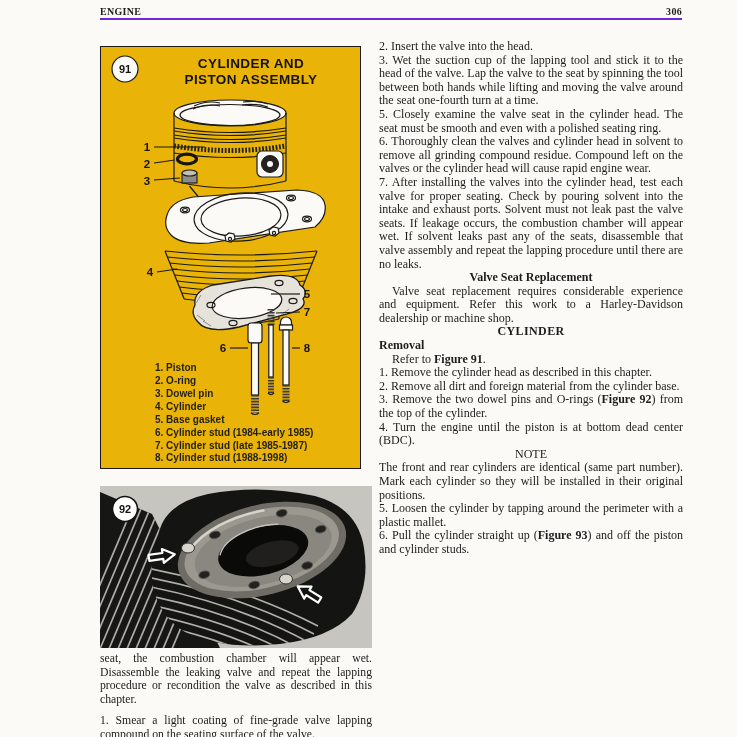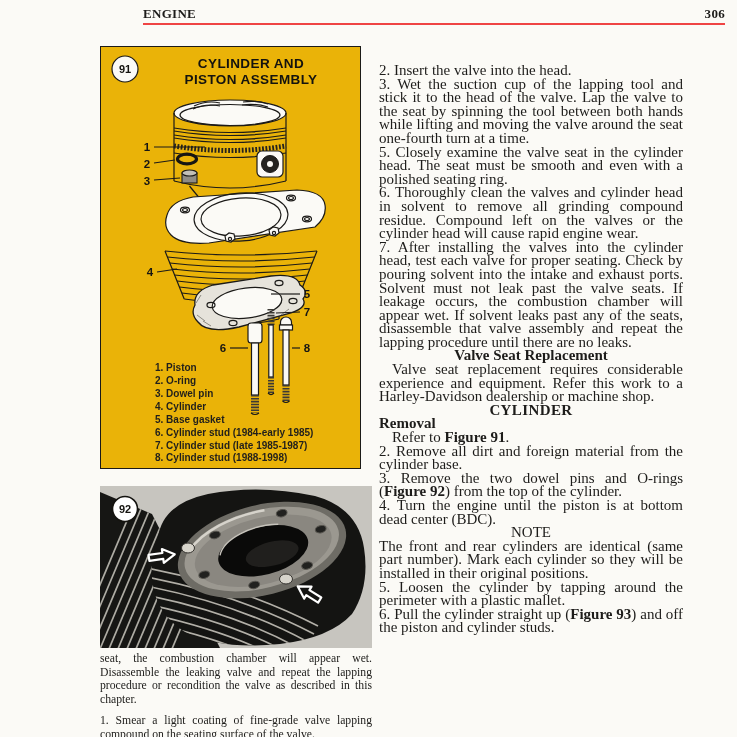--- a/index.html
+++ b/index.html
@@ -2,28 +2,28 @@
 <html><head>
 <meta charset="utf-8">
 <style>
   html,body{margin:0;padding:0;}
   body{width:737px;height:737px;background:#fbfaf6;overflow:hidden;
        font-family:"Liberation Serif",serif;color:#1d1c1a;}
   .page{position:relative;width:737px;height:737px;}
 
   
   .header{position:absolute;left:100px;top:6px;width:582px;
-          border-bottom:2px solid #ef4444;padding-bottom:1px;
+          border-bottom:2px solid #6d28d9;padding-bottom:1px;
           display:flex;justify-content:space-between;
-          font-weight:bold;font-size:13px;letter-spacing:.3px;margin-left:43px;}
+          font-weight:bold;font-size:10px;letter-spacing:.3px;}
 
   
   .col-left{position:absolute;left:100px;top:46px;width:273px;}
   .col-right{position:absolute;left:379px;top:40px;width:304px;
-             font-size:15px;line-height:13.6px;text-align:justify;margin-top:24px;}
+             font-size:12px;line-height:13.6px;text-align:justify;}
 
   .fig91-box{position:relative;width:259px;height:421px;border:1.5px solid #1b1a18;background:#eab308;}
   .fig92-box{position:relative;width:272px;height:162px;margin-top:17px;background:#86efac;}
   .lc-text{position:absolute;left:100px;top:652px;width:272px;
            font-size:11.7px;line-height:13.6px;text-align:justify;}
   .lc-text p{margin:0;}
   .lc-text p + p{margin-top:8px;}
 
   .col-right p{margin:0;}
   .h-valve{font-weight:bold;margin:20px 0 5px;text-align:center;}
@@ -268,20 +268,21 @@
     <p class="step">7. After installing the valves into the cylinder head, test each valve for proper seating. Check by pouring solvent into the intake and exhaust ports. Solvent must not leak past the valve seats. If leakage occurs, the combustion chamber will appear wet. If solvent leaks past any of the seats, disassemble that valve assembly and repeat the lapping procedure until there are no leaks.</p>
 
     <p class="h-valve">Valve Seat Replacement</p>
     <p class="p-indent">Valve seat replacement requires considerable experience and equipment. Refer this work to a Harley-Davidson dealership or machine shop.</p>
 
     <p class="h-cyl">CYLINDER</p>
     <p class="h-removal">Removal</p>
 
     <p class="p-refer"><span>Refer to </span><span class="b">Figure 91</span><span>.</span></p>
 
+    <p class="step">1. Remove the cylinder head as described in this chapter.</p>
     <p class="step">2. Remove all dirt and foreign material from the cylinder base.</p>
     <p class="step"><span>3. Remove the two dowel pins and O-rings (</span><span class="b">Figure 92</span><span>) from the top of the cylinder.</span></p>
     <p class="step">4. Turn the engine until the piston is at bottom dead center (BDC).</p>
 
     <p class="note-label">NOTE</p>
     <p class="note-body">The front and rear cylinders are identical (same part number). Mark each cylinder so they will be installed in their original positions.</p>
 
     <p class="step mt9">5. Loosen the cylinder by tapping around the perimeter with a plastic mallet.</p>
     <p class="step"><span>6. Pull the cylinder straight up (</span><span class="b">Figure 93</span><span>) and off the piston and cylinder studs.</span></p>
   </div>

